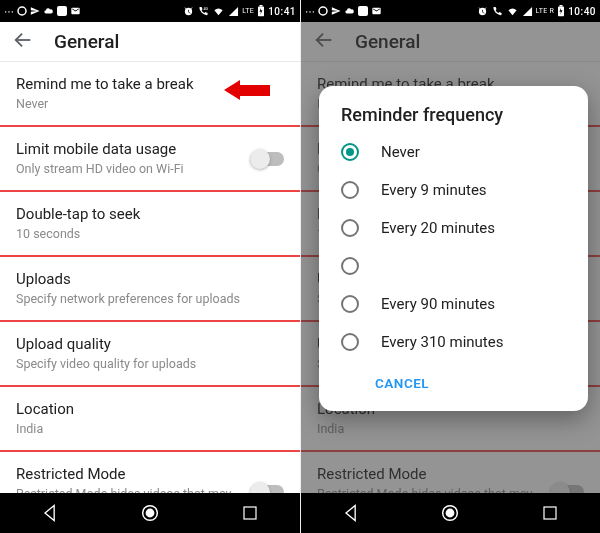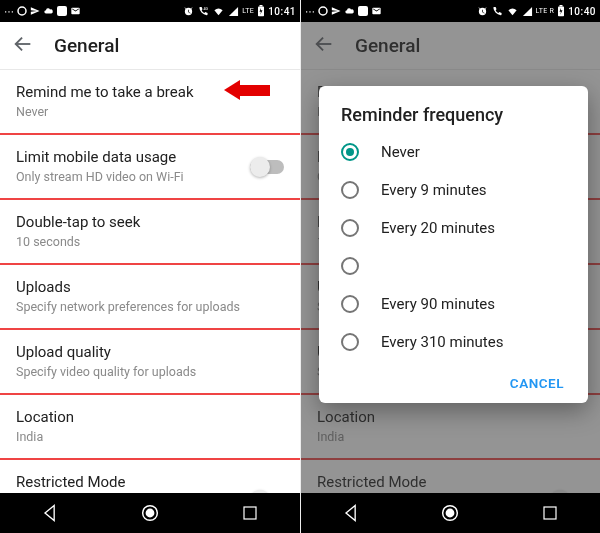--- a/index.html
+++ b/index.html
@@ -9,21 +9,21 @@
   .phone + .phone { border-left: 1px solid rgba(0,0,0,0.05); }
 
   
   .status-bar { height: 22px; background: #000; color: #fff; display: flex; align-items: center; justify-content: space-between; padding: 0 4px; font-size: 10px; }
   .status-icons { display: flex; align-items: center; gap: 3px; }
   .sicon { display: inline-flex; align-items: center; justify-content: center; }
   .status-bar .time { font-weight: 500; letter-spacing: 0.5px; }
   .net-label { font-size: 7px; font-weight: 400; letter-spacing: 0.3px; }
 
   
-  .app-bar { height: 48px; display: flex; align-items: center; padding: 0 12px; background: #fff; border-bottom: 1px solid #e8e8e8; gap: 20px; }
+  .app-bar { height: 40px; display: flex; align-items: center; padding: 0 12px; background: #fff; border-bottom: 1px solid #e8e8e8; gap: 20px; }
   .app-bar .title { font-size: 19px; font-weight: 500; color: #1f1f1f; }
   .back-arrow { color: #5f6368; }
 
   
   .list { background: #fff; }
   .row { padding: 13px 16px; border-bottom: 2px solid #ef4444; display: flex; align-items: center; position: relative; }
   .row .txt { flex: 1; }
   .row .primary { font-size: 15px; color: #212121; line-height: 1.25; }
   .row .secondary { font-size: 12.5px; color: #8a8a8a; line-height: 1.3; margin-top: 2px; }
   .toggle { width: 34px; height: 20px; position: relative; }
@@ -34,28 +34,28 @@
   .red-arrow { position: absolute; left: 224px; top: 80px; display: flex; align-items: center; }
   .red-arrow .head { width: 0; height: 0; border-top: 10px solid transparent; border-bottom: 10px solid transparent; border-right: 16px solid #e30000; }
   .red-arrow .shaft { width: 30px; height: 11px; background: #e30000; }
 
   
   .nav-bar { position: absolute; bottom: 0; left: 0; right: 0; height: 40px; background: #000; display: flex; justify-content: space-around; align-items: center; }
   .nav-btn { color: #fff; display: flex; align-items: center; justify-content: center; width: 40px; height: 40px; }
 
   
   .dim { position: absolute; inset: 22px 0 40px 0; background: rgba(60,60,60,0.55); }
-  .dialog { position: absolute; left: 18px; right: 12px; top: 86px; background: #fff; border-radius: 6px; box-shadow: 0 8px 24px rgba(0,0,0,0.35); padding: 18px 0 0; }
+  .dialog { position: absolute; left: 18px; right: 12px; top: 86px; background: #fff; border-radius: 14px; box-shadow: 0 8px 24px rgba(0,0,0,0.35); padding: 18px 0 8px; }
   .dialog .dlg-title { font-size: 18px; font-weight: 500; color: #212121; padding: 0 22px 8px; }
   .dlg-row { display: flex; align-items: center; gap: 22px; padding: 10px 22px; }
   .radio { width: 18px; height: 18px; border-radius: 50%; border: 2px solid #757575; position: relative; flex-shrink: 0; }
   .radio.sel { border-color: #009688; }
   .radio.sel::after { content: ''; position: absolute; inset: 3px; background: #009688; border-radius: 50%; }
   .dlg-row .opt-label { font-size: 15px; color: #212121; }
-  .dlg-actions { display: flex; justify-content: flex-end; padding: 6px 14px 4px; }
+  .dlg-actions { display: flex; justify-content: flex-start; padding: 6px 14px 4px; margin-left: 32px; }
   .dlg-cancel { color: #2196F3; font-size: 13.5px; font-weight: 600; letter-spacing: 0.5px; padding: 8px 10px; }
 
   
   .phone.right .app-bar, .phone.right .list { filter: none; }
 </style>
 </head>
 <body>
 
 <div class="stage">
 

